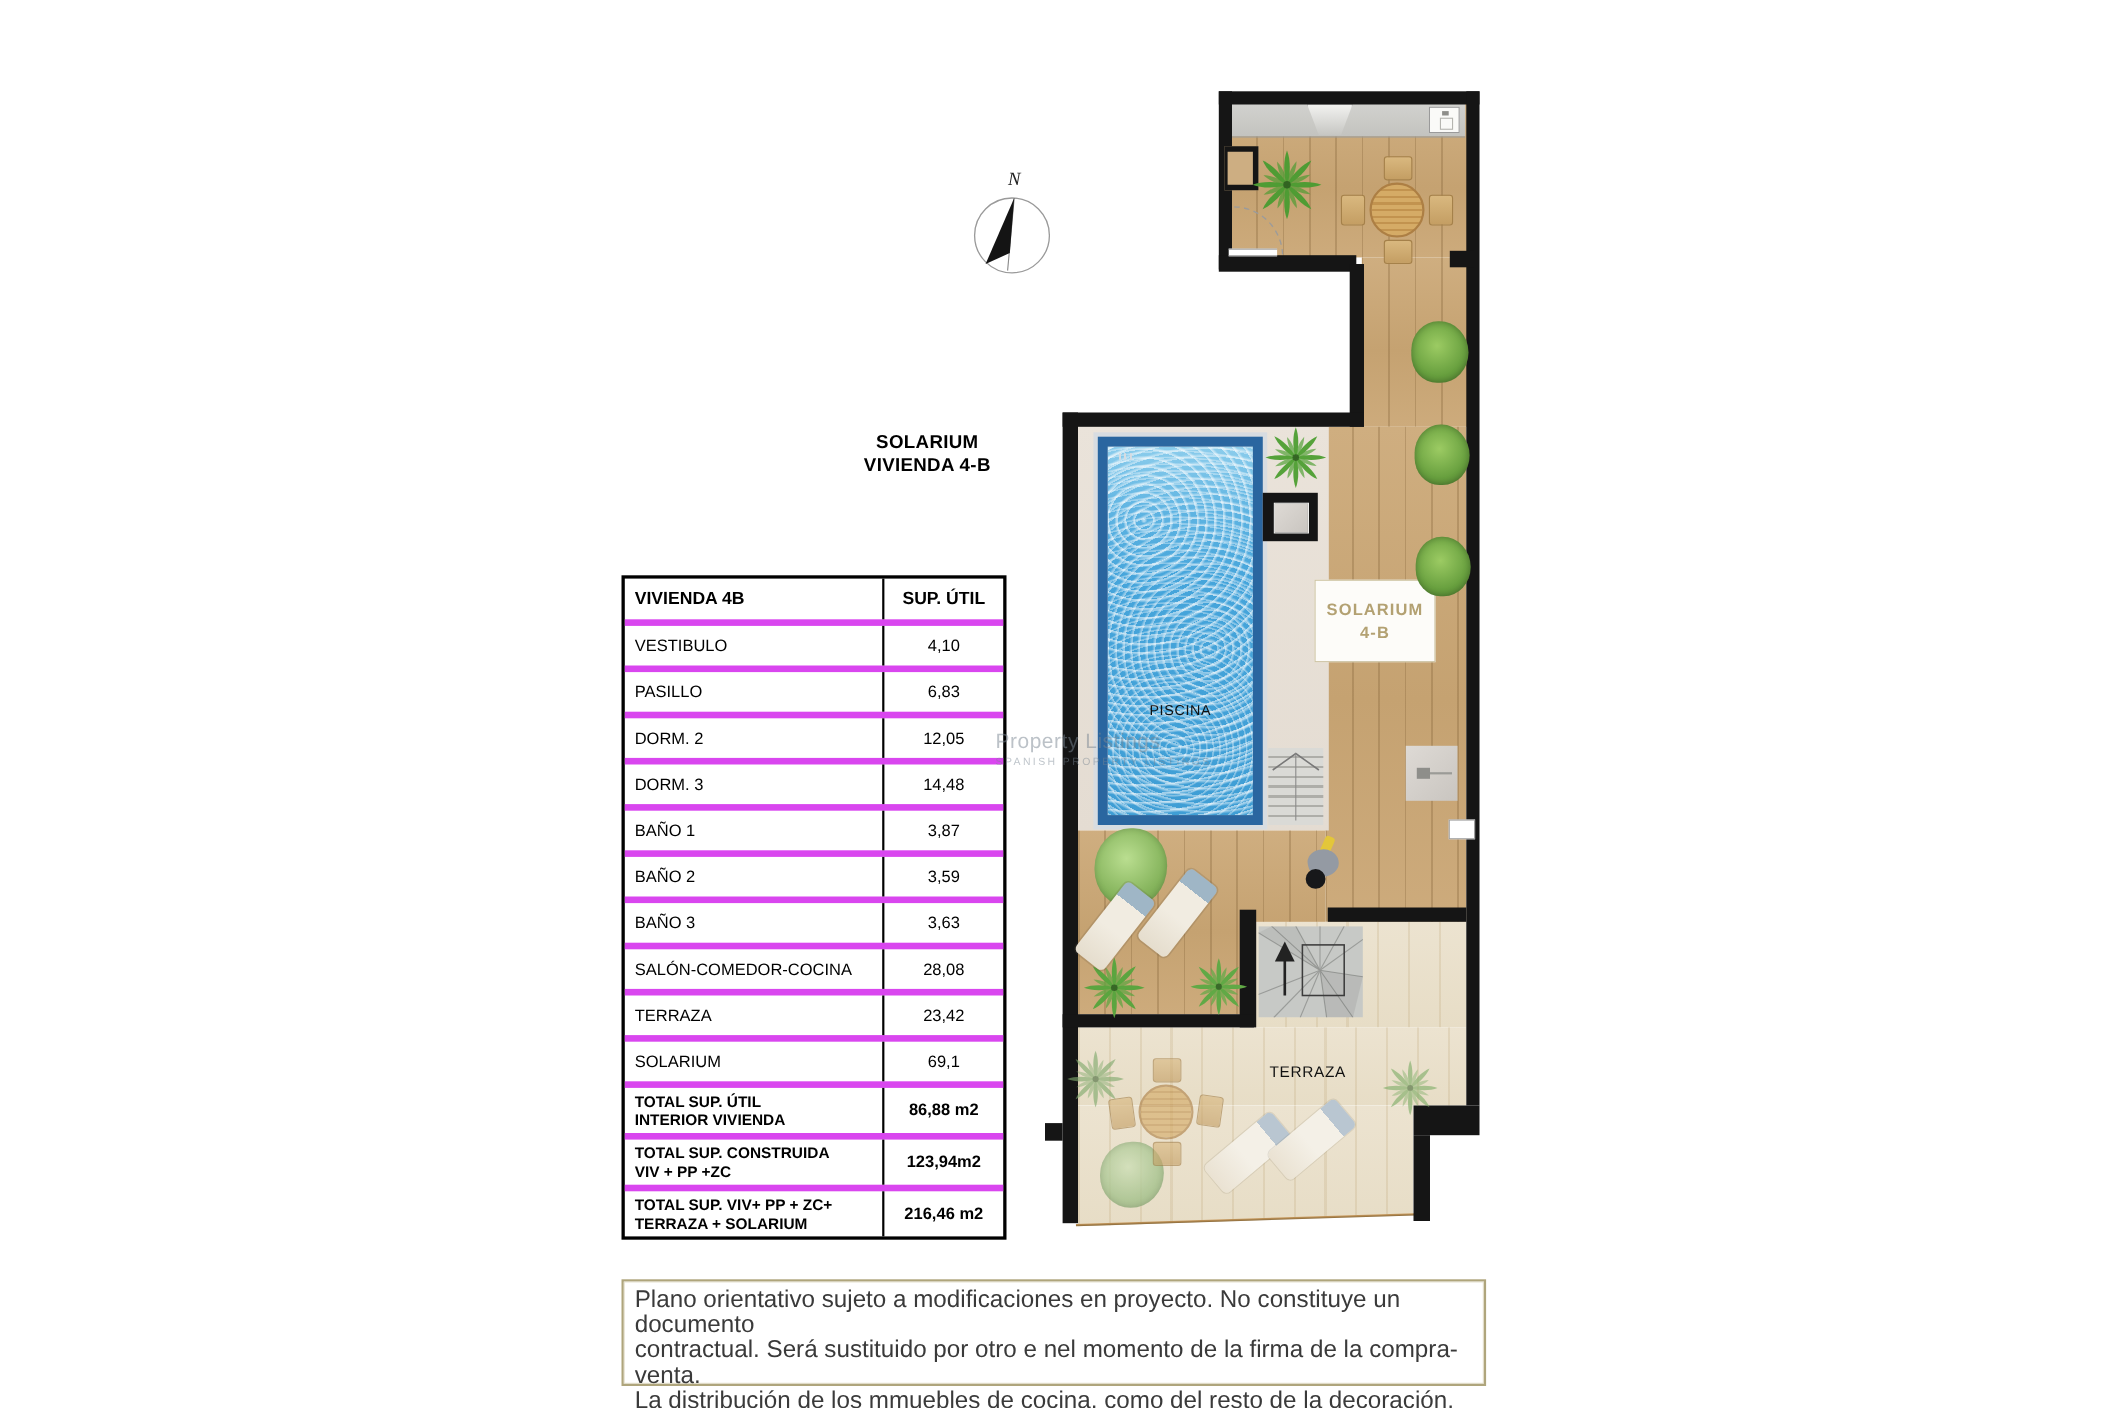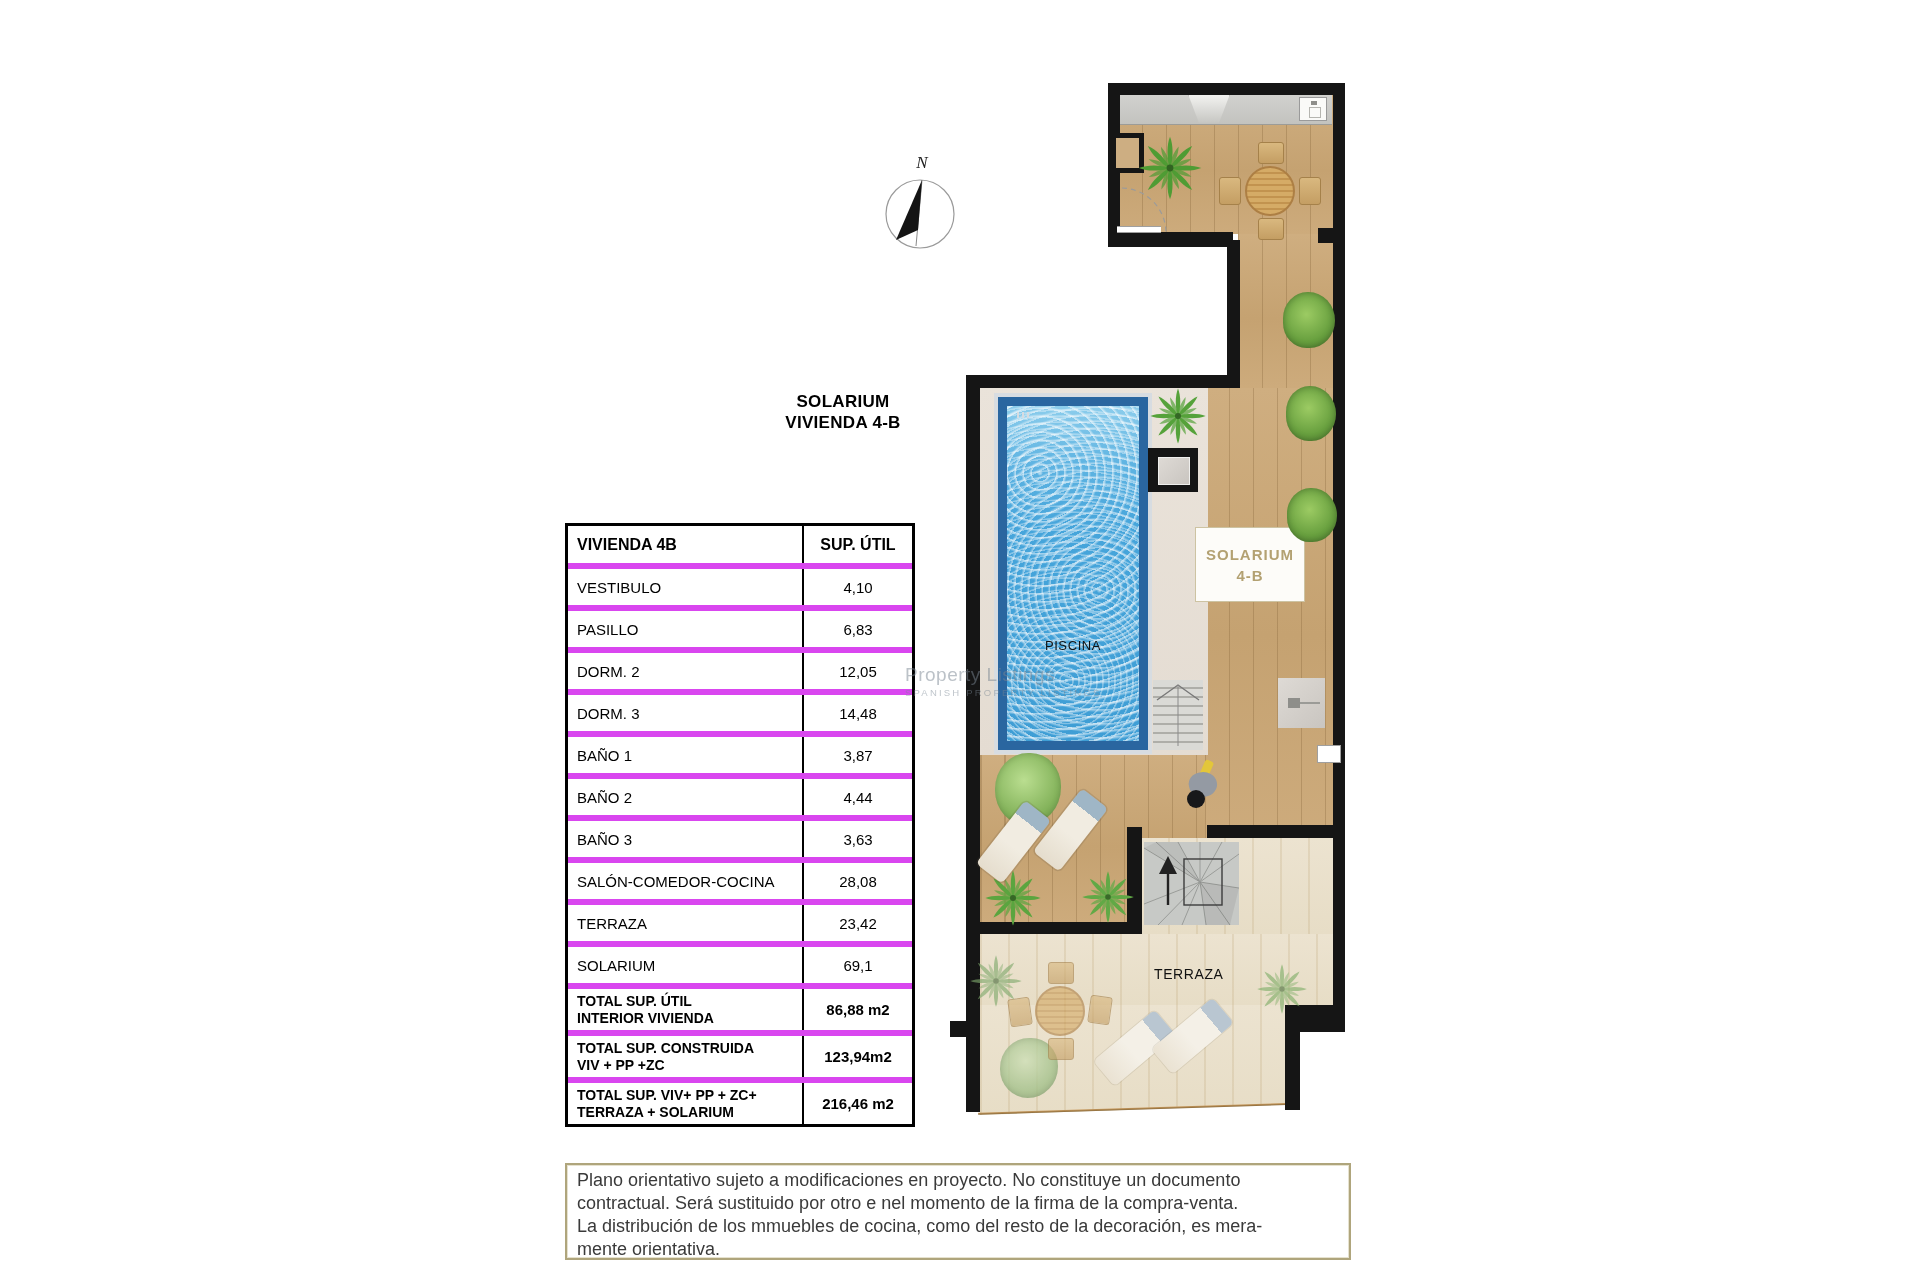--- a/index.html
+++ b/index.html
@@ -19,21 +19,21 @@
   .t-label{flex:1;display:flex;align-items:center;padding-left:9px;font-size:15px;box-sizing:border-box;}
   .t-value{width:110px;border-left:2px solid #000;display:flex;align-items:center;justify-content:center;font-size:15px;box-sizing:border-box;}
   .t-head{height:37px;}
   .t-head .t-label,.t-head .t-value{font-weight:bold;font-size:16px;}
   .t-std{height:36px;}
   .t-total{height:41px;}
   .t-total .t-label{font-weight:bold;font-size:14px;line-height:17px;padding-right:42px;}
   .t-total .t-value{font-weight:bold;}
 
   
-  #disclaimer{left:565px;top:1163px;width:786px;height:97px;border:2px solid #afa57c;box-shadow:inset 0 0 0 1px #e6e2cf;box-sizing:border-box;padding:4px 10px;font-size:18px;line-height:23px;color:#3a3a3a;background:#fff;}
+  #disclaimer{left:565px;top:1163px;width:786px;height:97px;border:2px solid #afa57c;box-shadow:inset 0 0 0 1px #e6e2cf;box-sizing:border-box;padding:4px 10px;font-size:22px;line-height:23px;color:#3a3a3a;background:#fff;}
 
   
   #watermark{left:905px;top:617px;width:260px;color:#8workaround;margin-top:47px;}
   #wm1{font-size:19px;color:rgba(122,134,146,.5);letter-spacing:.5px;}
   #wm2{font-size:9.5px;color:rgba(122,134,146,.48);letter-spacing:2.2px;margin-top:1px;}
 
   
   #plan{left:950px;top:80px;width:400px;height:1045px;}
   .wall{position:absolute;background:#151515;}
   .wood{position:absolute;background:
@@ -120,21 +120,21 @@
   <div class="t-row t-std">
       <div class="t-label">DORM. 3</div>
       <div class="t-value">14,48</div>
     </div>
   <div class="t-row t-std">
       <div class="t-label">BAÑO 1</div>
       <div class="t-value">3,87</div>
     </div>
   <div class="t-row t-std">
       <div class="t-label">BAÑO 2</div>
-      <div class="t-value">4,44</div>
+      <div class="t-value">3,59</div>
     </div>
   <div class="t-row t-std">
       <div class="t-label">BAÑO 3</div>
       <div class="t-value">3,63</div>
     </div>
   <div class="t-row t-std">
       <div class="t-label">SALÓN-COMEDOR-COCINA</div>
       <div class="t-value">28,08</div>
     </div>
   <div class="t-row t-std">

